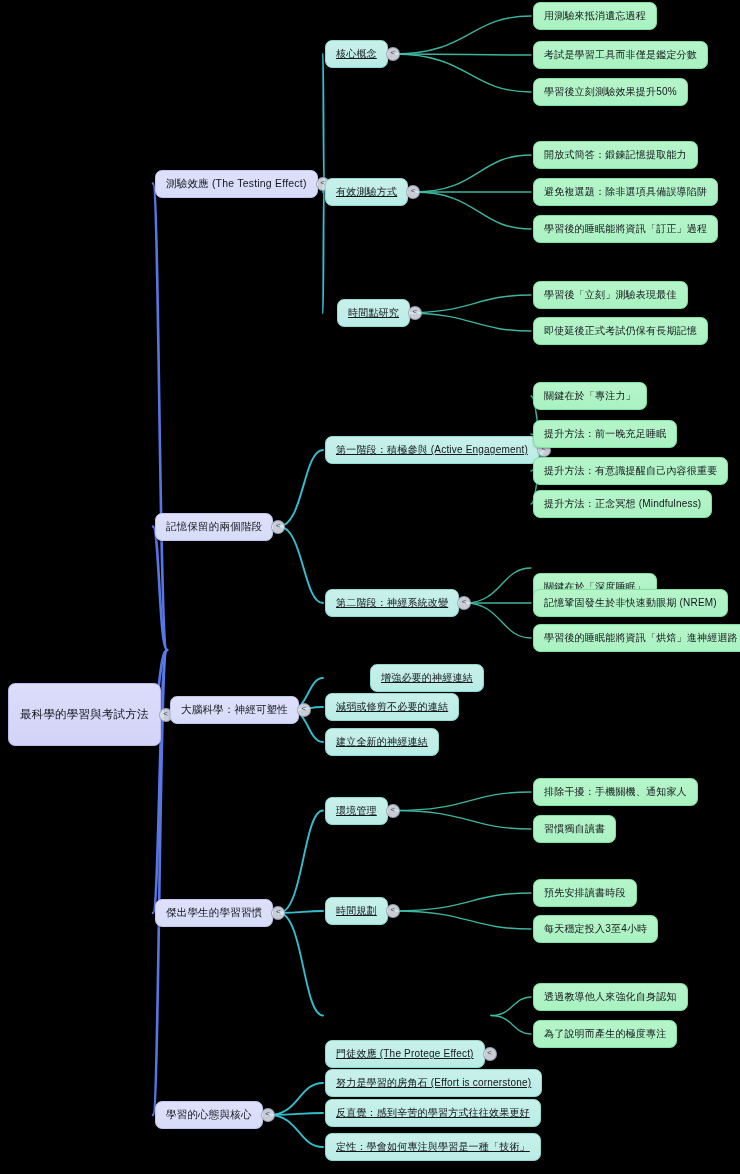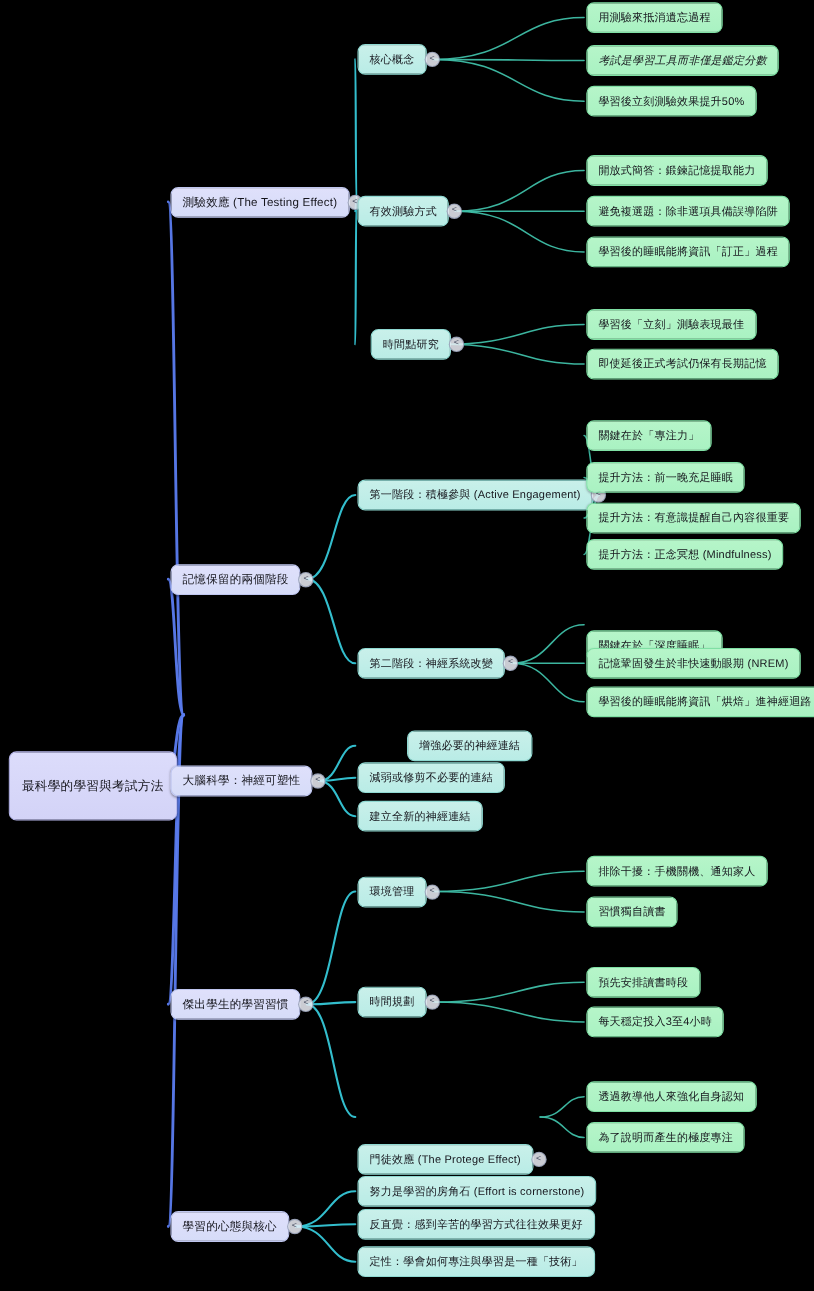--- a/index.html
+++ b/index.html
@@ -36,20 +36,21 @@
     padding:6px 10px;
     box-shadow:0 1px 2px rgba(0,0,0,.32);
   }
   
   .lvl2{
     background:linear-gradient(180deg,#c9f0ea 0%,#b9ece6 100%);
     border:1px solid #8fd9d2;
     font-size:10px;
     padding:6px 10px;
     box-shadow:0 1px 2px rgba(0,0,0,.3);
+    text-decoration:underline;
   }
   
   .lvl3{
     background:linear-gradient(180deg,#b6f5c9 0%,#a9f2c2 100%);
     border:1px solid #7fe0a4;
     font-size:10px;
     padding:6px 10px;
     box-shadow:0 1px 2px rgba(0,0,0,.3);
   }
   .collapse{
@@ -117,21 +118,21 @@
         <span class="txt">測驗效應 (The Testing Effect)</span>
         <span class="collapse">&lt;</span>
       </div>
       <div class="node lvl2" style="left: 325px; top: 40px;">
         <span class="txt">核心概念</span>
         <span class="collapse">&lt;</span>
       </div>
       <div class="node lvl3" style="left: 533px; top: 2px;">
         <span class="txt">用測驗來抵消遺忘過程</span>
       </div>
-      <div class="node lvl3" style="left: 533px; top: 41px; font-style: italic;">
+      <div class="node lvl3" style="left: 533px; top: 41px;">
         <span class="txt">考試是學習工具而非僅是鑑定分數</span>
       </div>
       <div class="node lvl3" style="left: 533px; top: 78px;">
         <span class="txt">學習後立刻測驗效果提升50%</span>
       </div>
       <div class="node lvl2" style="left: 325px; top: 178px;">
         <span class="txt">有效測驗方式</span>
         <span class="collapse">&lt;</span>
       </div>
       <div class="node lvl3" style="left: 533px; top: 141px;">
@@ -179,21 +180,21 @@
       </div>
       <div class="node lvl3" style="left: 533px; top: 554px; margin-top: 19px;">
         <span class="txt">關鍵在於「深度睡眠」</span>
       </div>
       <div class="node lvl3" style="left: 533px; top: 589px;">
         <span class="txt">記憶鞏固發生於非快速動眼期 (NREM)</span>
       </div>
       <div class="node lvl3" style="left: 533px; top: 624px;">
         <span class="txt">學習後的睡眠能將資訊「烘焙」進神經迴路</span>
       </div>
-      <div class="node lvl1" style="left: 155px; top: 696px;">
+      <div class="node lvl1" style="left: 170px; top: 696px;">
         <span class="txt">大腦科學：神經可塑性</span>
         <span class="collapse">&lt;</span>
       </div>
       <div class="node lvl2" style="left: 325px; top: 664px; margin-left: 45px;">
         <span class="txt">增強必要的神經連結</span>
       </div>
       <div class="node lvl2" style="left: 325px; top: 693px;">
         <span class="txt">減弱或修剪不必要的連結</span>
       </div>
       <div class="node lvl2" style="left: 325px; top: 728px;">

